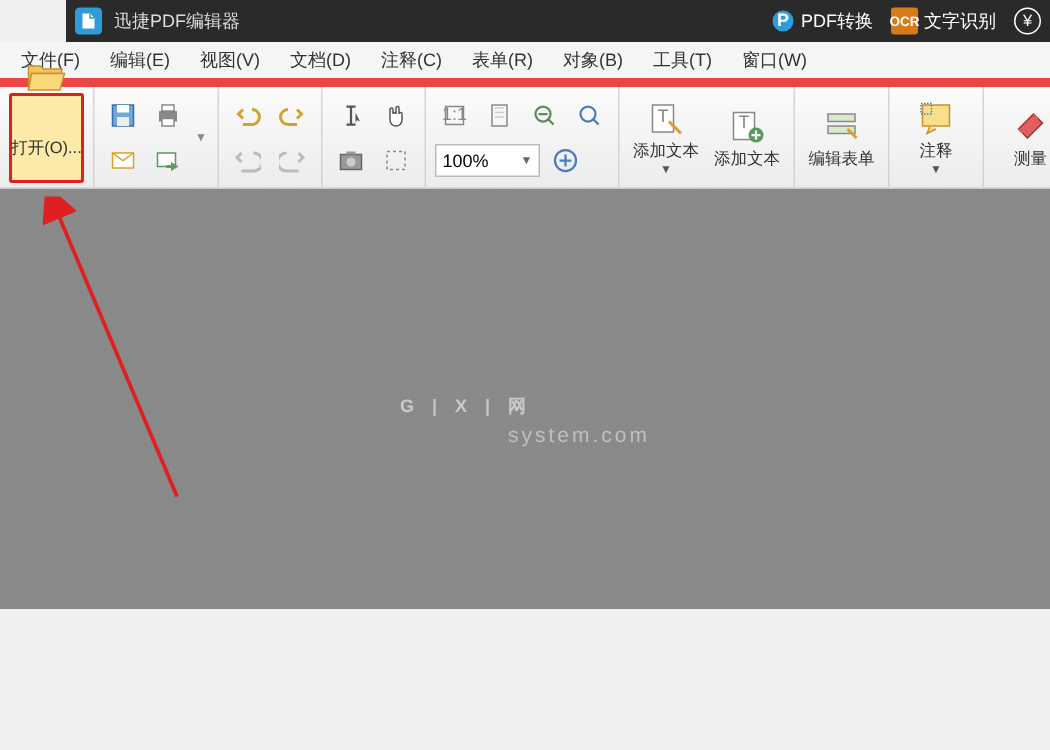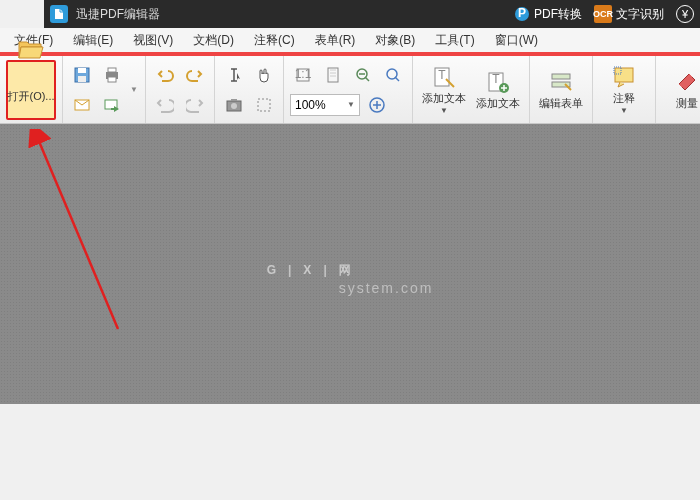--- a/index.html
+++ b/index.html
@@ -6,21 +6,21 @@
 body{width:700px;height:500px;overflow:hidden;background:#f0f0f0;}
 .titlebar{height:28px;background:#2a2a2a;display:flex;align-items:center;color:#fff;padding:0 6px;margin-left:44px;}
 .app-icon{width:18px;height:18px;background:#2e9bda;border-radius:3px;display:flex;align-items:center;justify-content:center;margin-right:8px;}
 .app-icon svg{width:12px;height:12px;}
 .title-text{flex:1;color:#ddd;font-size:12px;}
 .title-right{display:flex;align-items:center;gap:12px;}
 .title-btn{display:flex;align-items:center;gap:4px;color:#fff;cursor:pointer;}
 .title-btn .ico{width:16px;height:16px;display:flex;align-items:center;justify-content:center;}
 .ocr-ico{width:18px;height:18px;background:#d97a1a;border-radius:2px;display:flex;align-items:center;justify-content:center;font-size:9px;font-weight:bold;color:#fff;text-align:right;}
 .yen-ico{width:18px;height:18px;border:1.5px solid #fff;border-radius:50%;display:flex;align-items:center;justify-content:center;font-size:11px;}
-.menubar{height:24px;background:#f5f5f5;border-bottom:4px solid #ef4444;display:flex;align-items:center;padding:12px 4px;text-align:center;}
+.menubar{height:24px;background:#f5f5f5;border-bottom:6px solid #ef4444;display:flex;align-items:center;padding:12px 4px;text-align:center;}
 .menu-item{padding:3px 10px;cursor:pointer;color:#333;}
 .toolbar{height:68px;background:linear-gradient(#fbfbfb,#ececec);border-bottom:1px solid #c8c8c8;display:flex;align-items:stretch;}
 .tb-group{border-right:1px solid #d4d4d4;padding:4px 6px;display:flex;align-items:center;gap:4px;}
 .big-btn{display:flex;flex-direction:column;align-items:center;justify-content:center;width:50px;height:60px;cursor:pointer;border-radius:2px;}
 .big-btn.highlight{background:#fde9a8;border:2px solid #e02020;gap:28px;}
 .big-btn .bi{width:28px;height:26px;display:flex;align-items:center;justify-content:center;}
 .big-btn .lbl{font-size:11px;color:#333;margin-top:1px;white-space:nowrap;}
 .big-btn .drop{font-size:8px;color:#555;}
 .small-grid{display:grid;grid-template-columns:repeat(2,26px);grid-template-rows:repeat(2,26px);gap:4px;}
 .sm-btn{width:26px;height:26px;display:flex;align-items:center;justify-content:center;cursor:pointer;border-radius:2px;}

